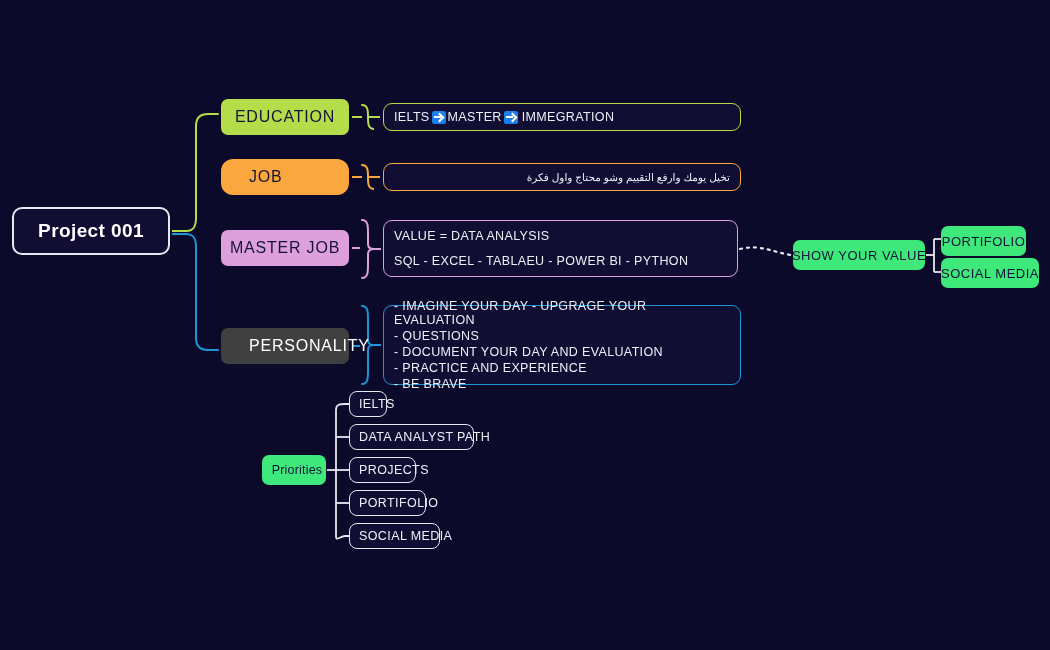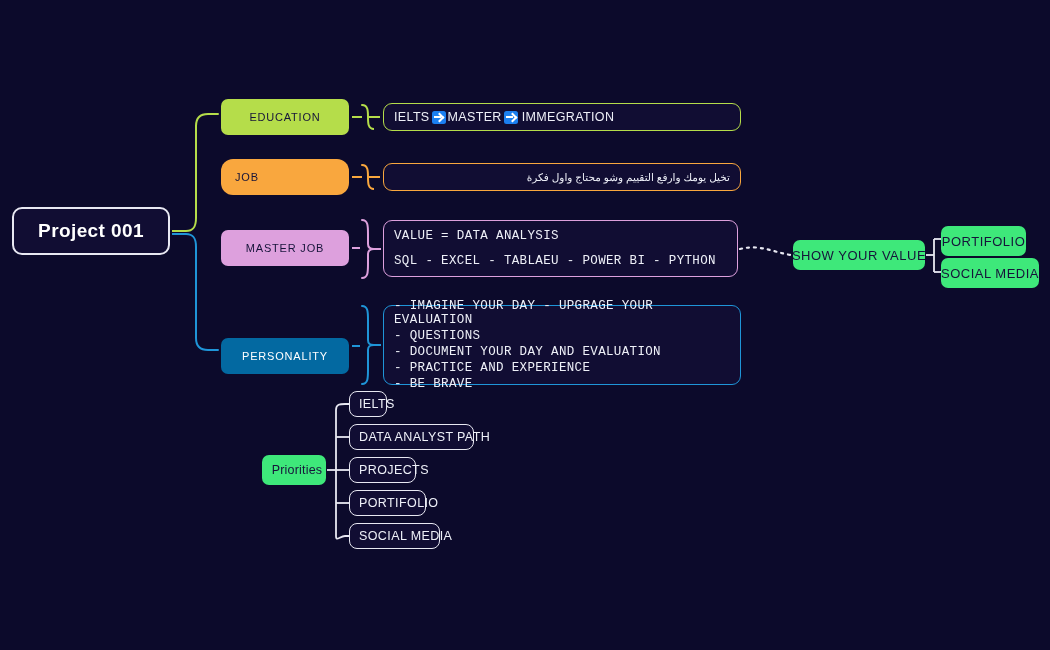--- a/index.html
+++ b/index.html
@@ -41,45 +41,45 @@
     color: #ffffff;
     font-size: 19px;
     font-weight: bold;
     letter-spacing: .4px;
   }
 
   
   .chip {
     height: 36px;
     border-radius: 7px;
-    padding: 0 14px;
-    font-size: 11px;
+    padding: 0 28px;
+    font-size: 16px;
     letter-spacing: .8px;
   }
   .chip.education { left: 221px; top: 99px;  width: 128px; background: #b5dd4a; color: #16143a; justify-content: center; }
   .chip.job       { left: 221px; top: 159px; width: 128px; background: #f9a73e; color: #16143a; justify-content: flex-start; border-radius: 12px; }
   .chip.secondjob { left: 221px; top: 230px; width: 128px; background: #dda0dd; color: #16143a; justify-content: center; }
-  .chip.personality { left: 221px; top: 328px; width: 128px; background: #0369a1; color: #ffffff; justify-content: center; margin-top: 10px; }
+  .chip.personality { left: 221px; top: 328px; width: 128px; background: #404040; color: #ffffff; justify-content: flex-start; }
 
   
   .detail {
     position: absolute;
     box-sizing: border-box;
     border-radius: 9px;
     background: #110d33;
     color: #eef0f8;
     font-size: 12.5px;
     letter-spacing: .35px;
     padding: 8px 10px;
   }
   .detail.education { left: 383px; top: 103px; width: 358px; height: 28px; border: 1.6px solid #b5dd4a; padding: 0 10px; display:flex; align-items:center; }
   .detail.job       { left: 383px; top: 163px; width: 358px; height: 22px; border: 1.6px solid #f9a73e; padding: 13px 10px; display:flex; align-items:center; justify-content:flex-end; }
   .detail.secondjob { left: 383px; top: 220px; width: 355px; height: 57px; border: 1.6px solid #dda0dd; display:flex; flex-direction:column; justify-content:center; gap:11px; }
   .detail.personality { left: 383px; top: 305px; width: 358px; height: 80px; border: 1.6px solid #1f95d8; display:flex; flex-direction:column; justify-content:center; gap:2px; }
-  .detail .line { line-height: 14px; font-family: Liberation Mono, monospace; }
+  .detail .line { line-height: 14px; }
 
   .ar {
     direction: rtl;
     font-size: 10.5px;
     color: #eef0f8;
     letter-spacing: 0;
   }
 
   
   .arrow-emoji {

